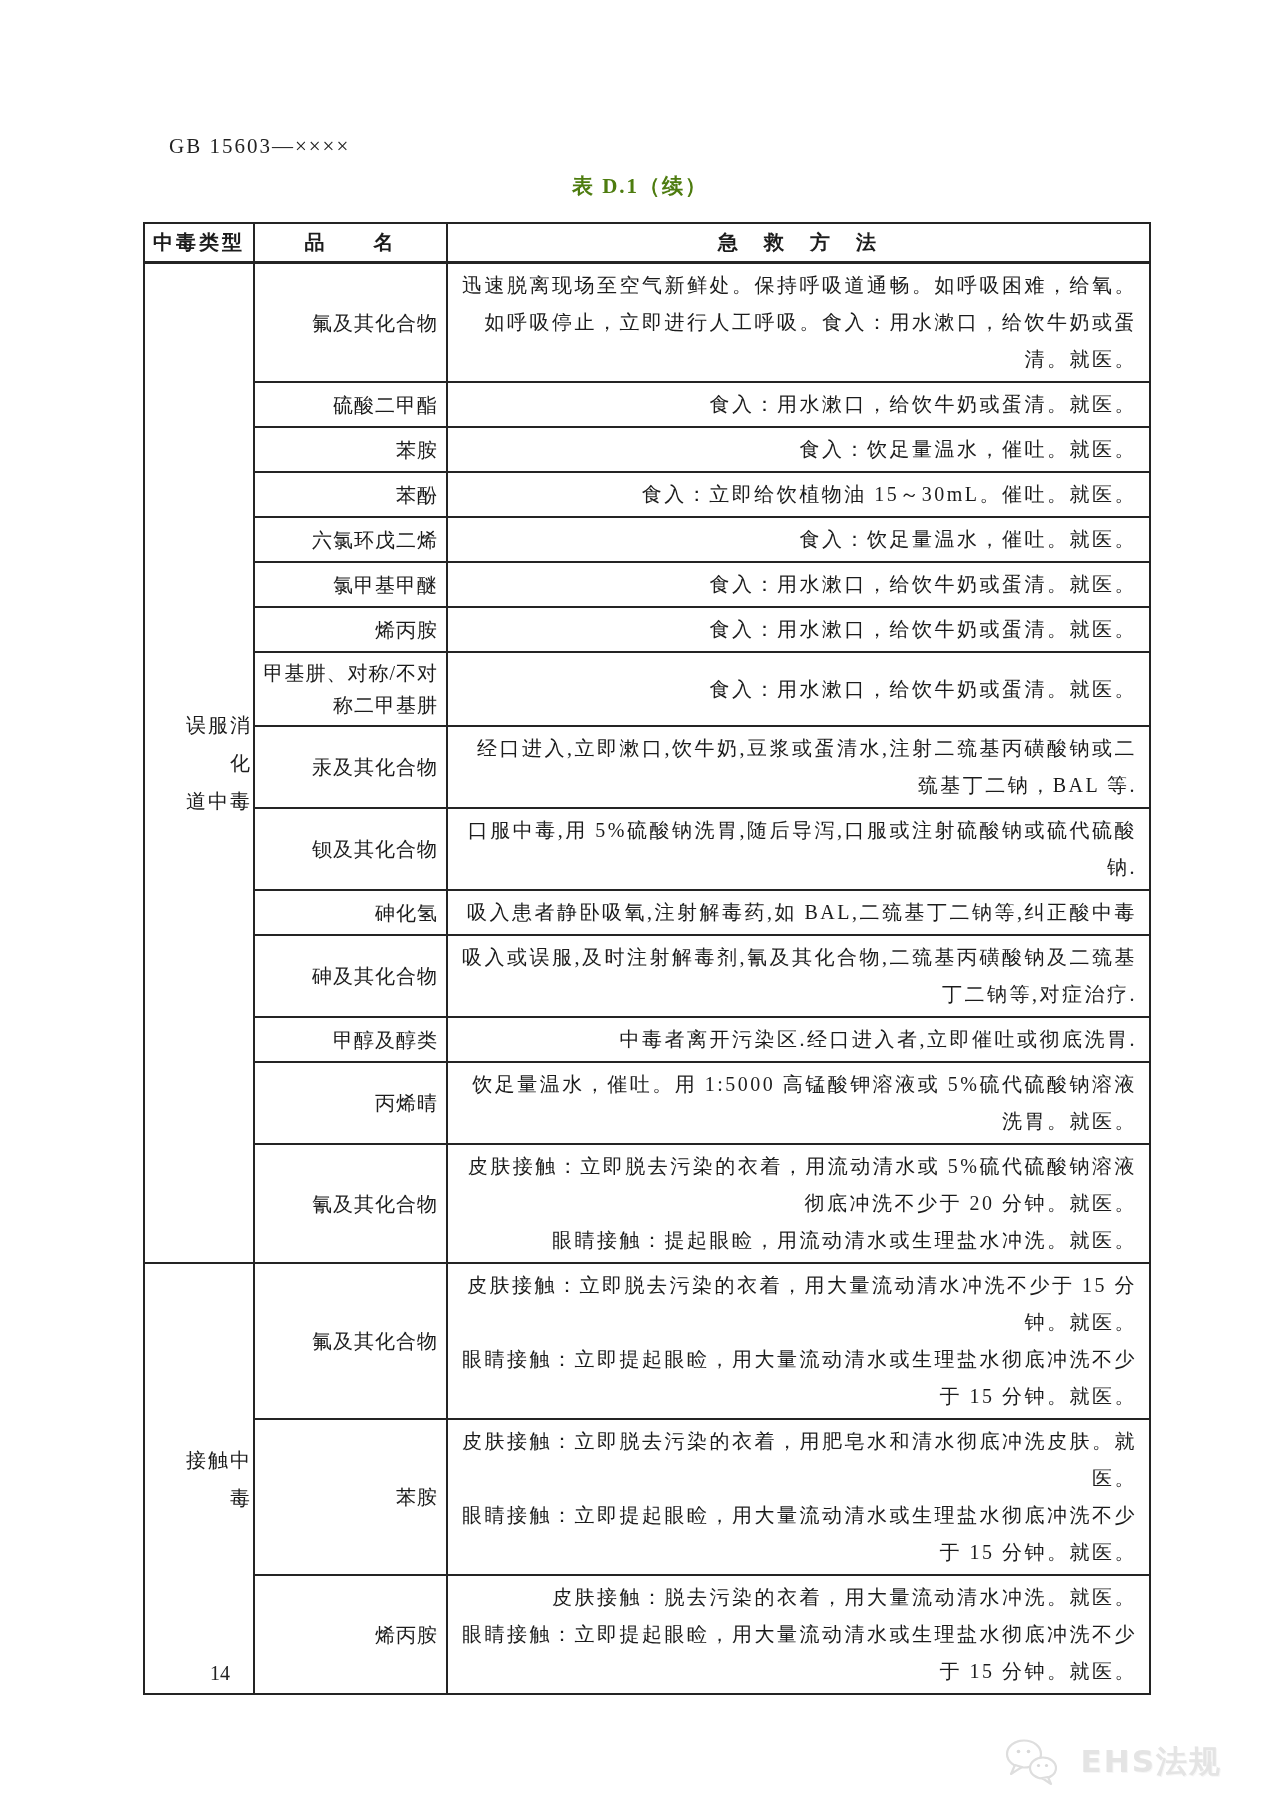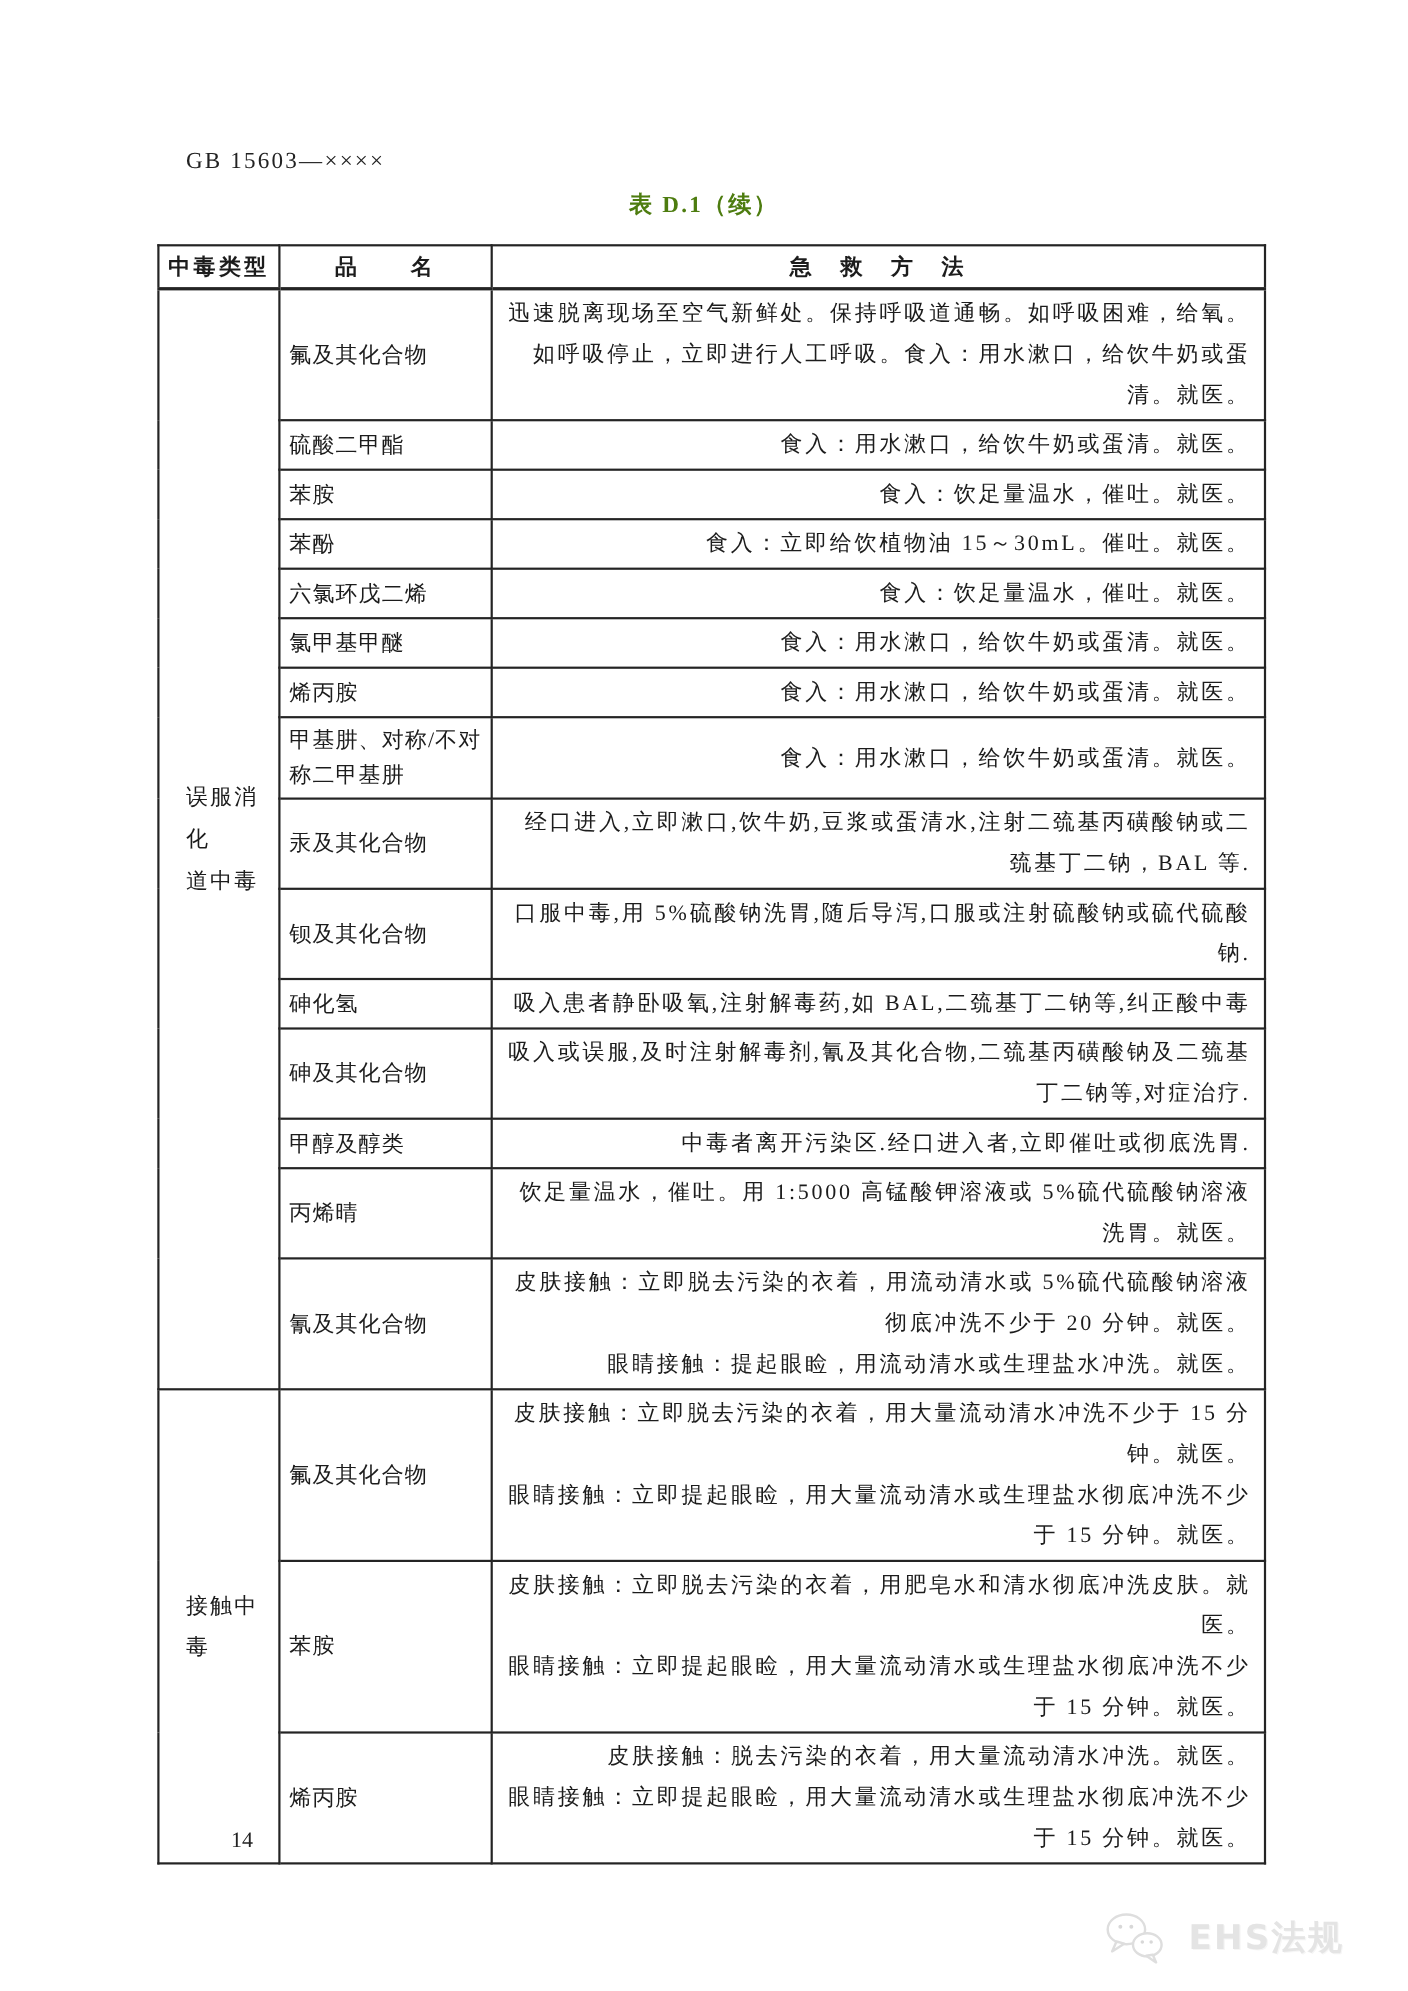--- a/index.html
+++ b/index.html
@@ -28,27 +28,27 @@
   }
   .main-table th, .main-table td {
     border:2px solid #242424;
   }
   .main-table th {
     font-size:20px; font-weight:bold; letter-spacing:3px;
     padding:5px 4px; text-align:center;
     border-bottom-width:3px;
   }
   .type-cell {
-    text-align:left; vertical-align:middle;
+    text-align:right; vertical-align:middle;
     font-size:20px; letter-spacing:2px; line-height:1.9;
     white-space:pre-line;
     padding-left:24px;
   }
   .name-cell {
-    text-align:left; vertical-align:middle;
+    text-align:right; vertical-align:middle;
     font-size:20px; letter-spacing:1px; line-height:1.6;
     padding:4px 8px; white-space:pre-line;
   }
   .method-cell {
     text-align:right; vertical-align:middle;
     font-size:20px; letter-spacing:2.5px; line-height:1.85;
     padding:3px 12px; white-space:pre-line;
   }
   .page-number {
     position:absolute; left:210px; top:1662px;

